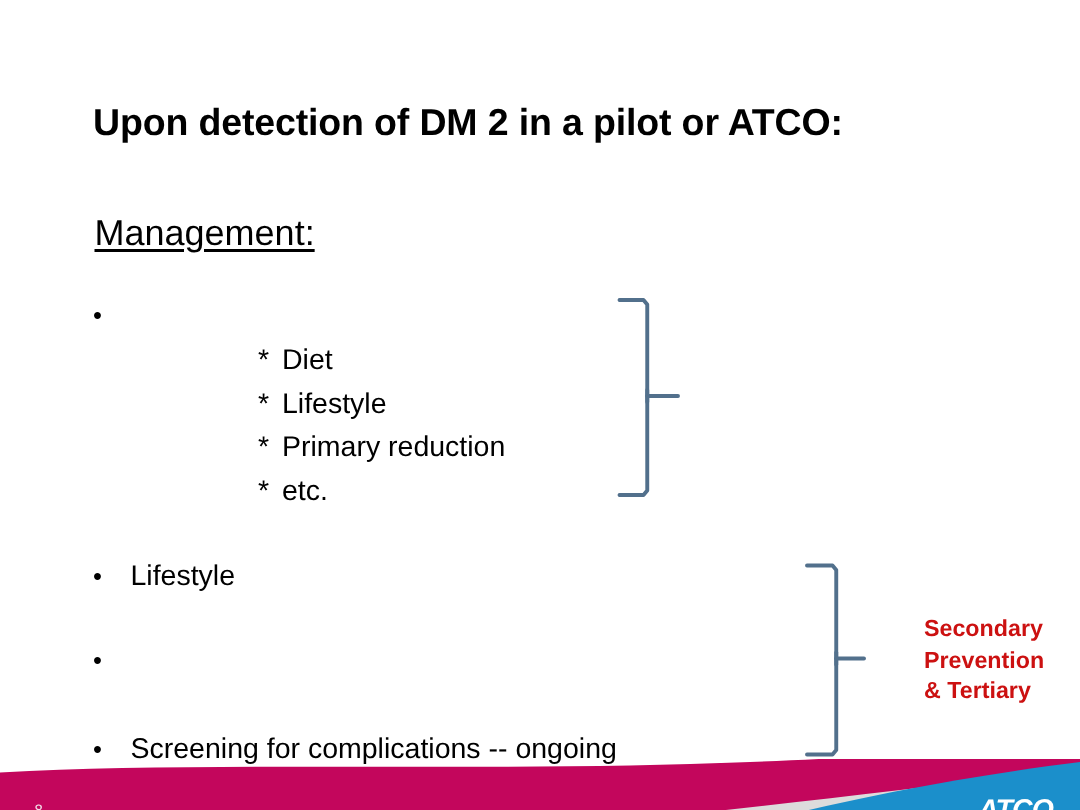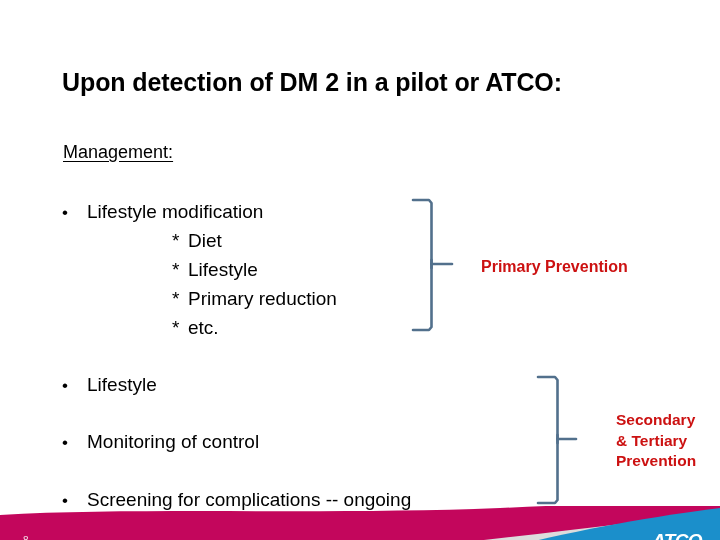--- a/index.html
+++ b/index.html
@@ -29,21 +29,21 @@
     color: #000000;
     letter-spacing: -0.1px;
     white-space: nowrap;
   }
 
   
   .subhead {
     position: absolute;
     left: 63px;
     top: 118px;
-    font-size: 18px;
+    font-size: 24px;
     font-weight: normal;
     color: #000000;
     text-decoration: underline;
     text-underline-offset: 3px;
     white-space: nowrap;
   }
 
   
   .bullet-row {
     position: absolute;
@@ -131,21 +131,20 @@
 <body>
 
 <div id="slide">
 
   <div class="title">Upon detection of DM 2 in a pilot or ATCO:</div>
 
   <div class="subhead">Management:</div>
 
   <div class="bullet-row" style="left:62px; top:178px;">
     <span class="bullet-dot">•</span>
-    <span class="bullet-text">Lifestyle modification</span>
   </div>
 
   <div class="sub-row" style="left:172px; top:207px;">
     <span class="sub-star">*</span>
     <span class="sub-text">Diet</span>
   </div>
   <div class="sub-row" style="left:172px; top:236px;">
     <span class="sub-star">*</span>
     <span class="sub-text">Lifestyle</span>
   </div>
@@ -158,21 +157,20 @@
     <span class="sub-text">etc.</span>
   </div>
 
   <div class="bullet-row" style="left:62px; top:351px;">
     <span class="bullet-dot">•</span>
     <span class="bullet-text">Lifestyle</span>
   </div>
 
   <div class="bullet-row" style="left:62px; top:408px;">
     <span class="bullet-dot">•</span>
-    <span class="bullet-text">Monitoring of control</span>
   </div>
 
   <div class="bullet-row" style="left:62px; top:466px;">
     <span class="bullet-dot">•</span>
     <span class="bullet-text">Screening for complications -- ongoing</span>
   </div>
 
   <svg class="overlay" viewBox="0 0 720 540">
 
     <g fill="none" stroke="#52708c" stroke-width="2.6" stroke-linecap="round" stroke-linejoin="round">
@@ -181,28 +179,25 @@
       <path d="M431.5,236 L431.5,244"></path>
     </g>
 
     <g fill="none" stroke="#52708c" stroke-width="2.6" stroke-linecap="round" stroke-linejoin="round">
       <path d="M538,353 L555,353 L557.5,356 L557.5,476 L555,479 L538,479"></path>
       <path d="M557.5,415 L576,415"></path>
       <path d="M557.5,411 L557.5,419"></path>
     </g>
   </svg>
 
-  <div class="anno anno-primary" style="left:481px; top:232px;">
-    <div>Primary Prevention</div>
-  </div>
 
   <div class="anno" style="left:616px; top:386px;">
     <div>Secondary</div>
+    <div>Prevention</div>
     <div>&amp; Tertiary</div>
-    <div>Prevention</div>
   </div>
 
   <svg class="footer" viewBox="0 0 720 58" preserveAspectRatio="none">
 
     <path fill="#dcdcdc" d="M0,28 C150,16 380,24 560,8 L720,0 L720,58 L0,58 Z"></path>
 
     <path fill="#c3065c" d="M0,9 C140,1 330,9 500,2 C600,-2 670,-7 720,-12 L720,6
              C640,16 540,28 430,40 C300,54 140,58 0,58 Z"></path>
 
     <path fill="#1b8fcb" d="M720,2 C640,12 540,30 450,58 L720,58 Z"></path>

